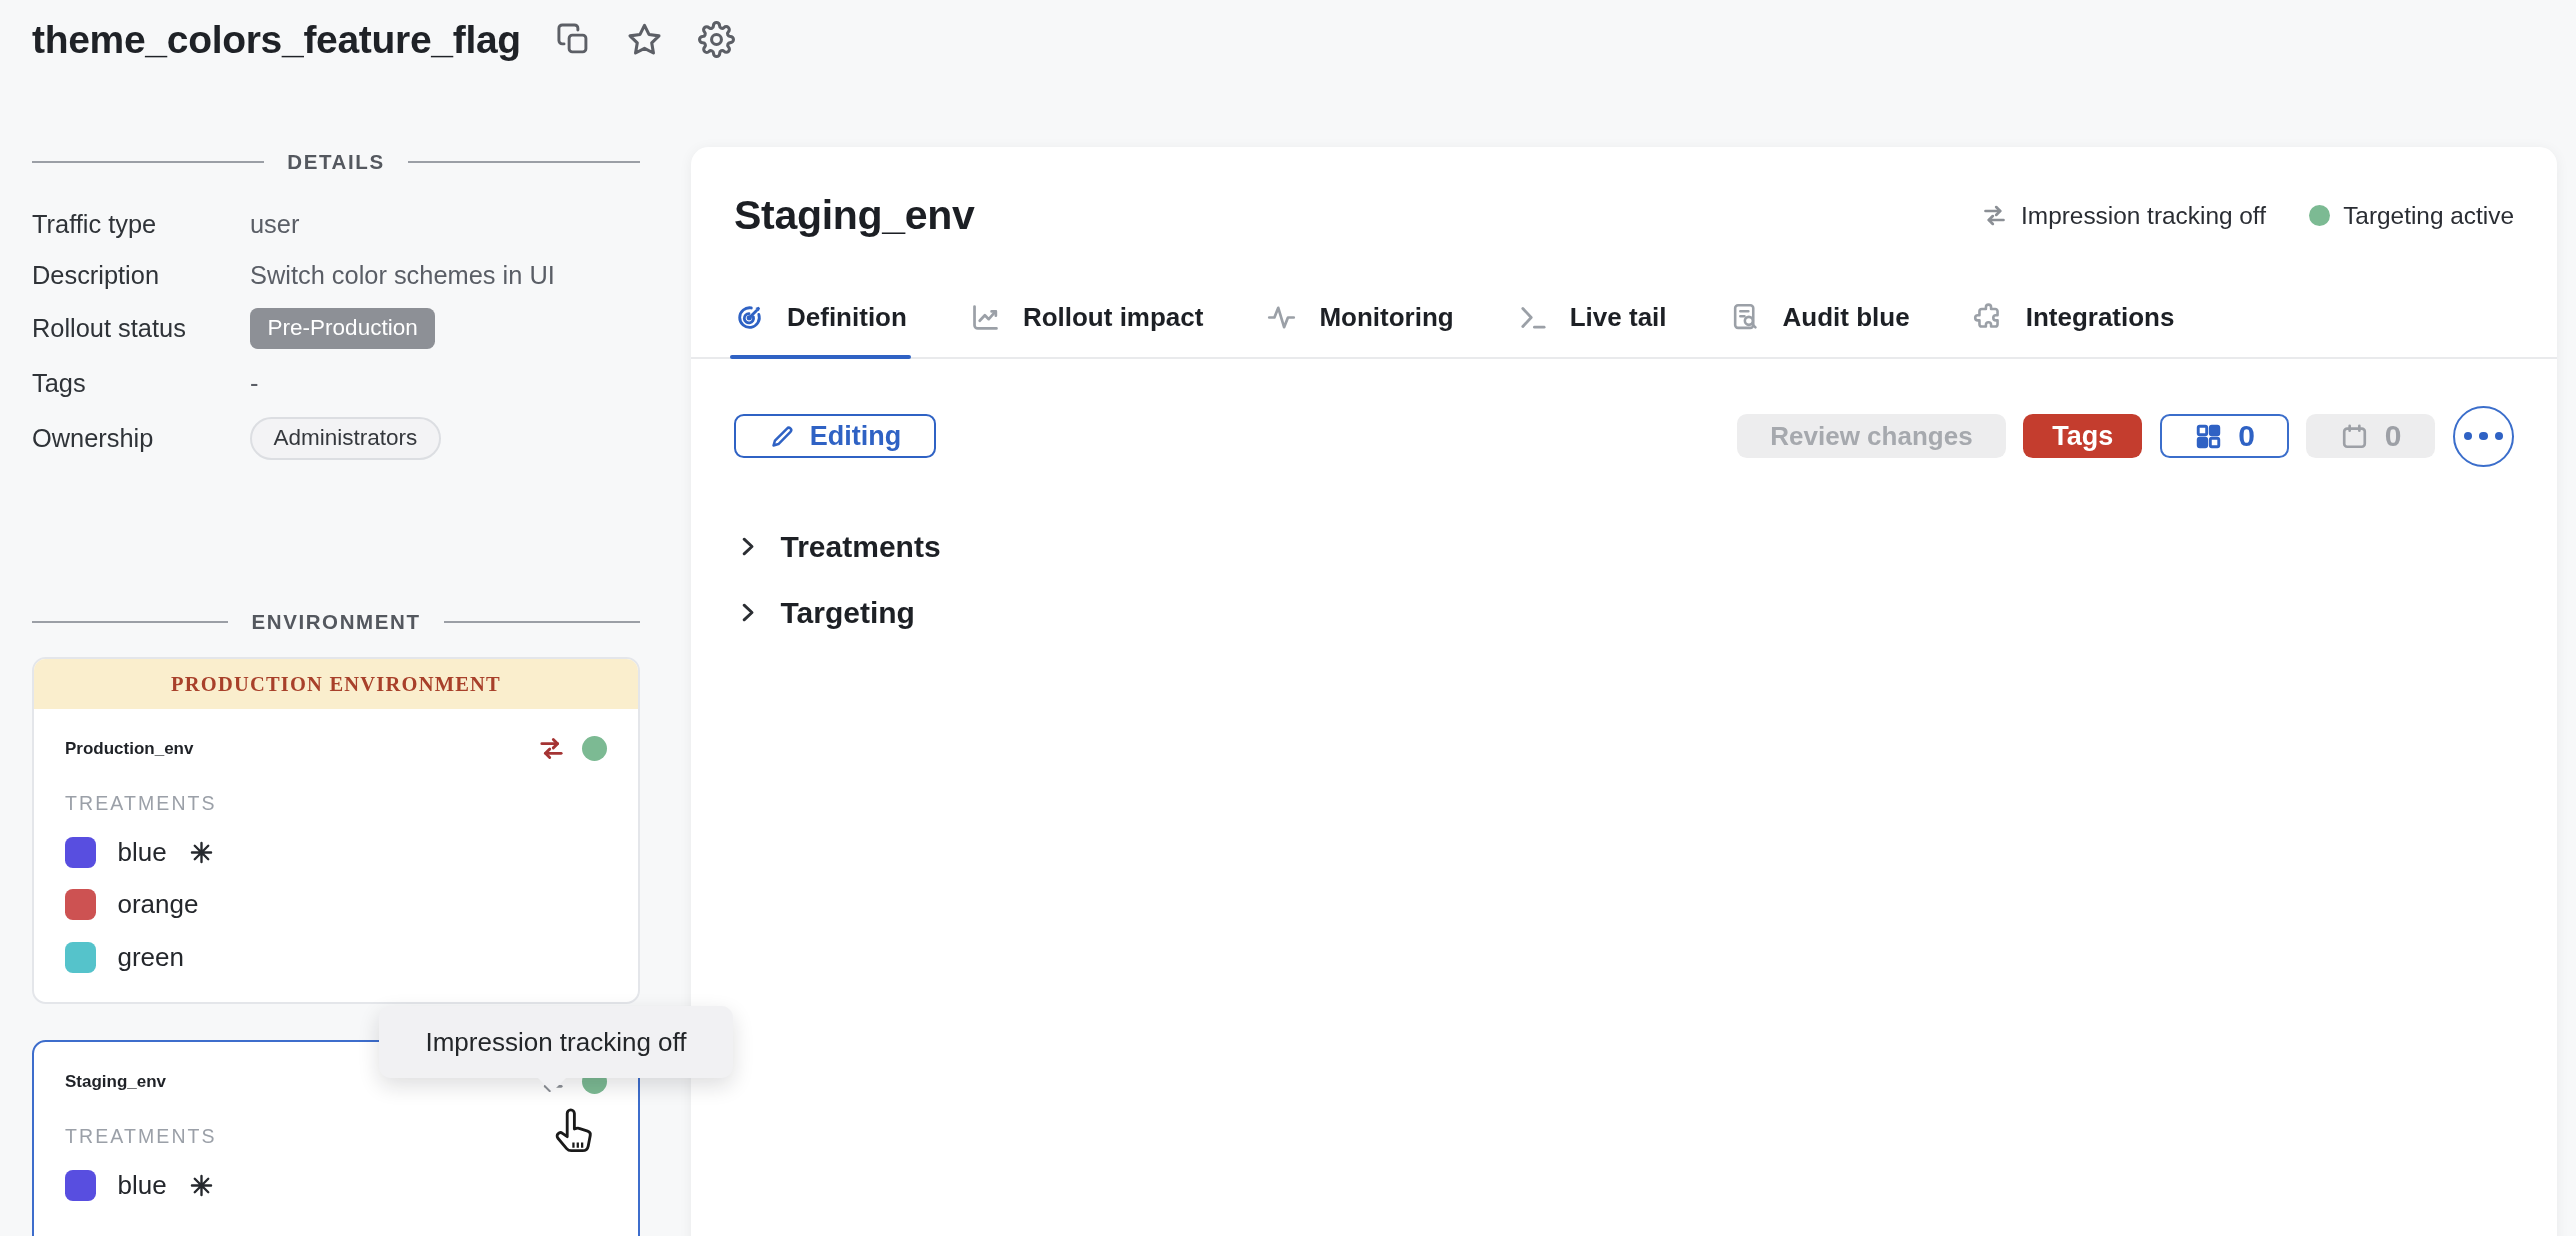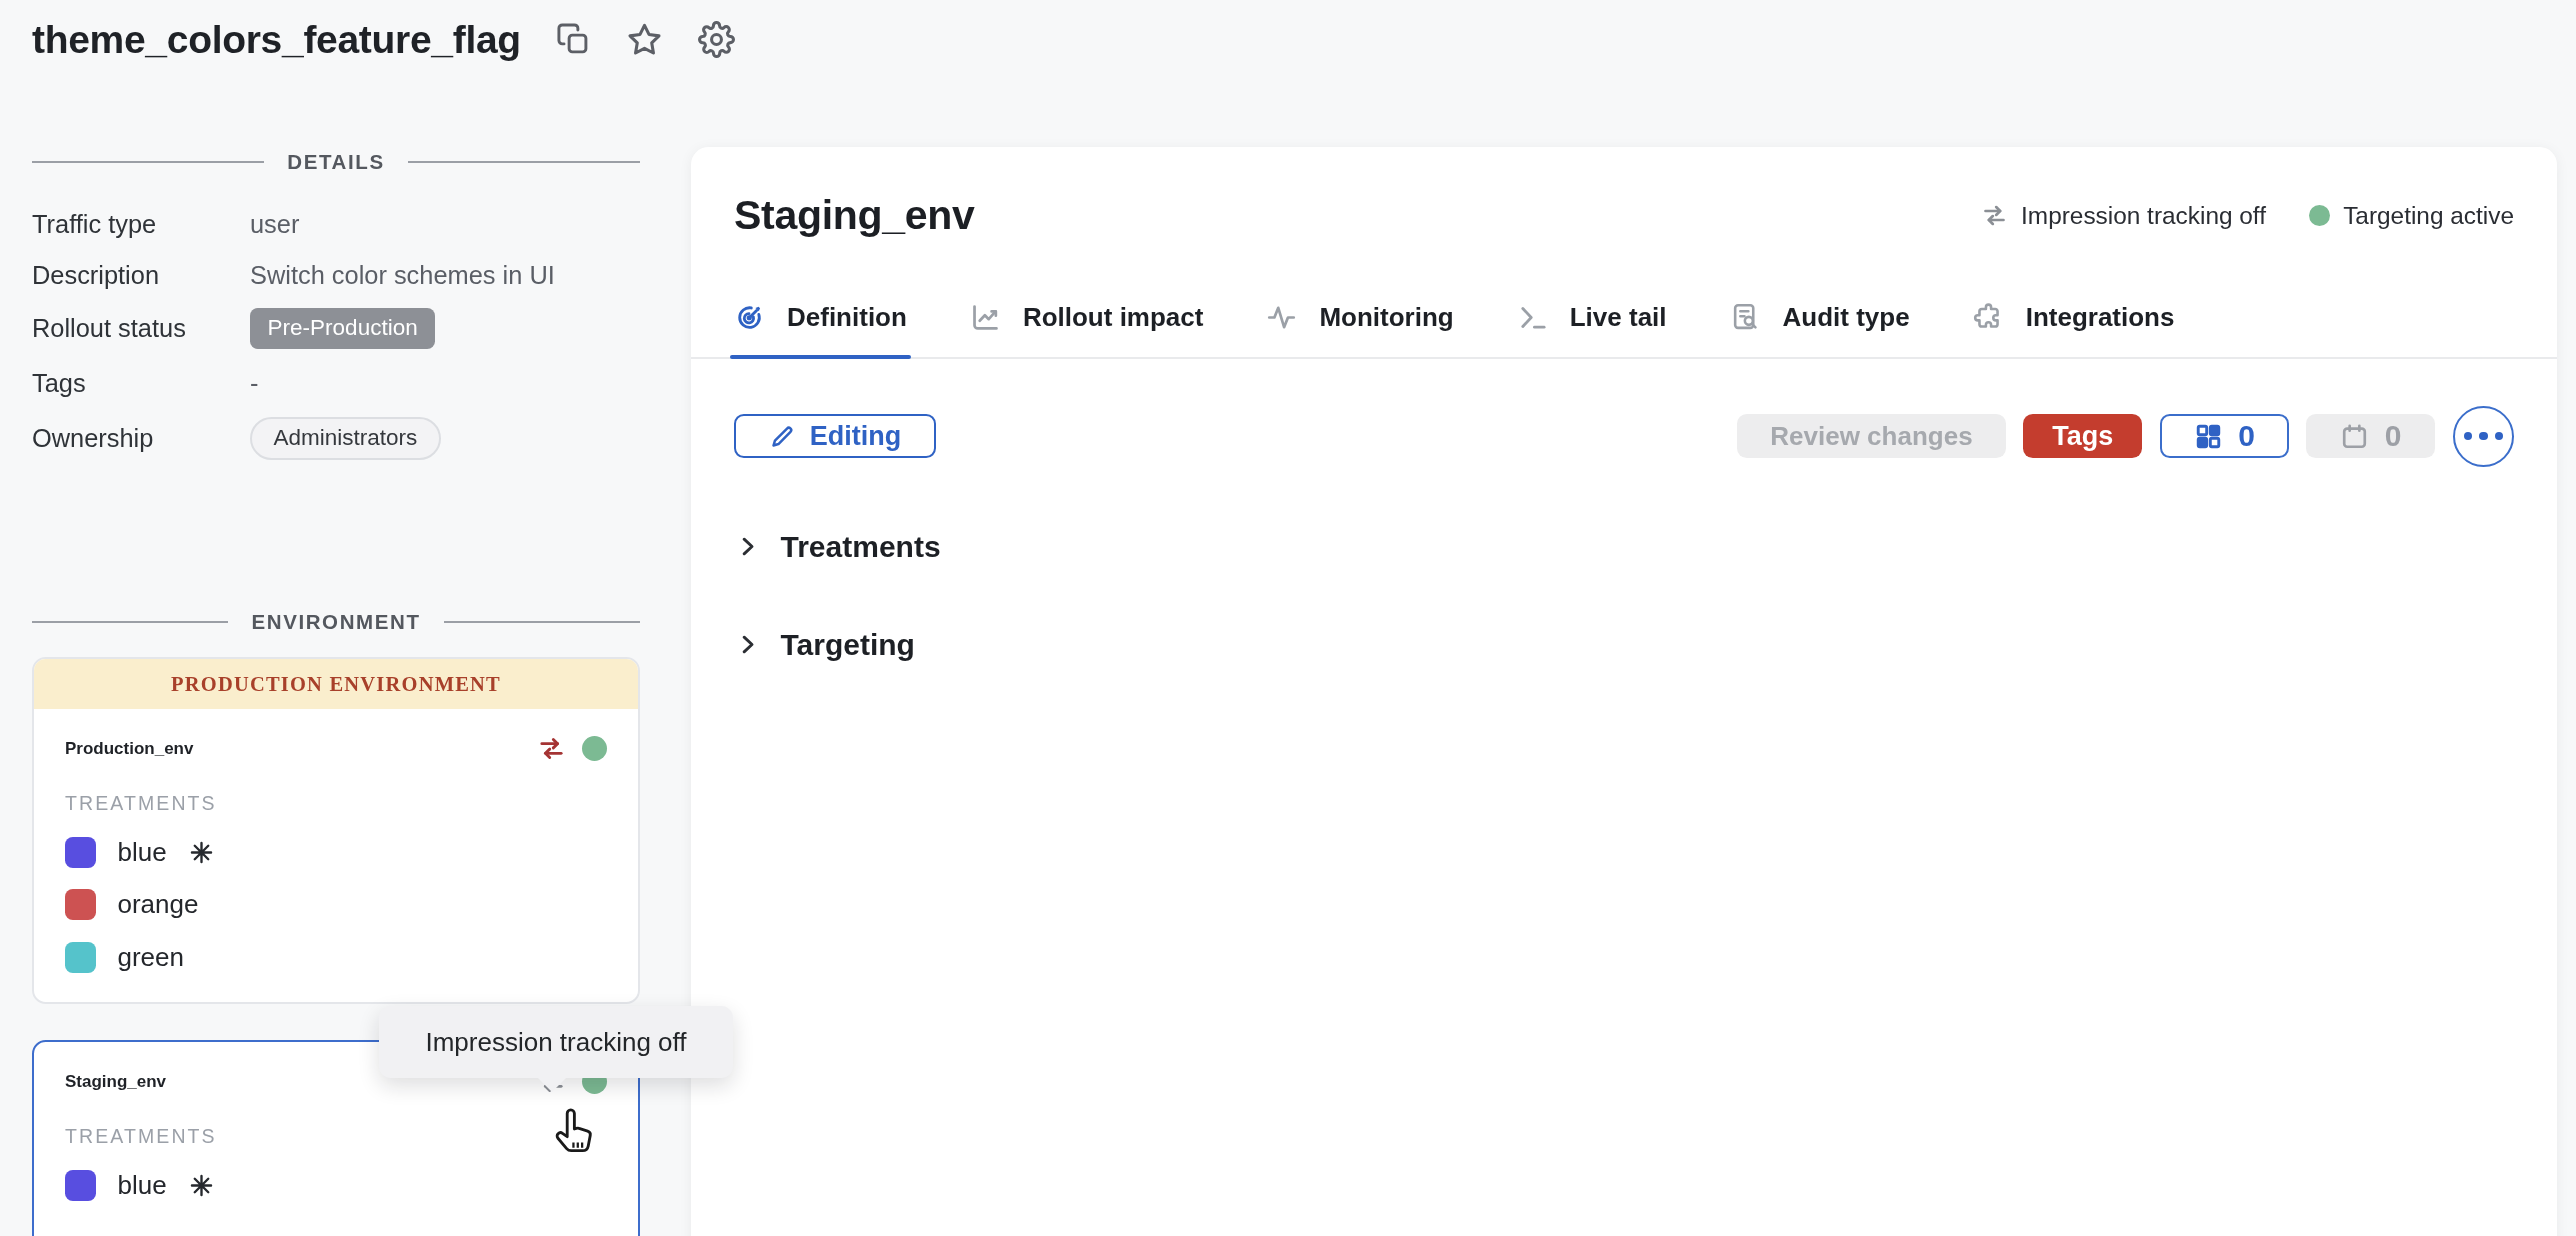--- a/index.html
+++ b/index.html
@@ -86,21 +86,21 @@
   .tb-spacer{flex:1;}
   .btn-review{padding:0 33px;background:#ededee;color:#a6a9ae;font-size:26px;font-weight:600;}
   .btn-kill{padding:0 29px;background:#c43d2e;color:#fff;font-size:27px;font-weight:700;}
   .btn-count{width:129px;gap:15.6px;font-size:30px;font-weight:600;}
   .btn-count.blue{border:2.4px solid #3b6ecb;color:#2f62c4;}
   .btn-count.gray{background:#ededee;color:#9da0a6;}
   .btn-more{width:61px;height:61px;border-radius:50%;border:2.4px solid #3b6ecb;gap:6.8px;}
   .btn-more i{width:8.8px;height:8.8px;border-radius:50%;background:#2f62c4;}
 
   .fold-section{margin-top:63px;display:flex;align-items:center;gap:19.5px;cursor:pointer;}
-  .fold-section + .fold-section{margin-top:64px;}
+  .fold-section + .fold-section{margin-top:32px;}
   .fold-section .flabel{font-size:30px;font-weight:700;color:#1d2025;}
   .chev{color:#2b2e33;}
 </style>
 </head>
 <body>
 
 <div class="top-header">
   <h1>theme_colors_feature_flag</h1>
   <button class="hbtn" title="">
     <svg class="icon" width="35" height="35" viewBox="0 0 24 24">
@@ -299,21 +299,21 @@
     </div>
     <div class="tab">
       <span class="ticon">
         <svg class="icon" width="31" height="31" viewBox="0 0 24 24" style="stroke-width:2">
           <rect x="4" y="2.5" width="14" height="17.5" rx="2.2"></rect>
           <path d="M8 7.2h6.2M8 11h3.2"></path>
           <circle cx="14.6" cy="14.6" r="3.1"></circle>
           <path d="M16.9 16.9l2.8 2.8"></path>
         </svg>
       </span>
-      <span class="tlabel">Audit type</span>
+      <span class="tlabel">Audit blue</span>
     </div>
     <div class="tab">
       <span class="ticon">
         <svg class="icon" width="31" height="31" viewBox="0 0 24 24" style="stroke-width:2">
           <path d="M10 4a2 2 0 0 1 4 0v1.4h3.2A1.8 1.8 0 0 1 19 7.2v3h-1.3a2 2 0 0 0 0 4H19v3a1.8 1.8 0 0 1-1.8 1.8H14v-1.3a2 2 0 0 0-4 0V19H6.8A1.8 1.8 0 0 1 5 17.2v-3H3.7a2 2 0 0 1 0-4H5v-3a1.8 1.8 0 0 1 1.8-1.8H10z"></path>
         </svg>
       </span>
       <span class="tlabel">Integrations</span>
     </div>
   </div>

